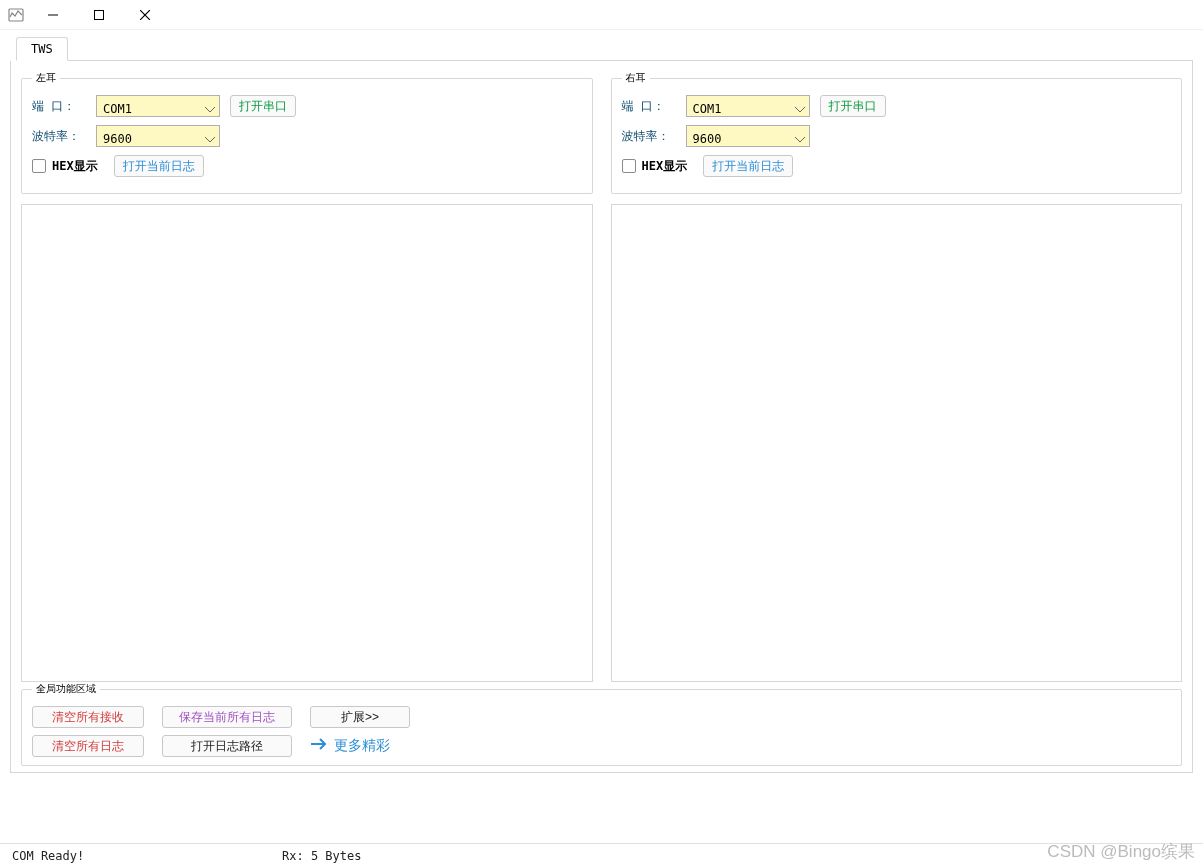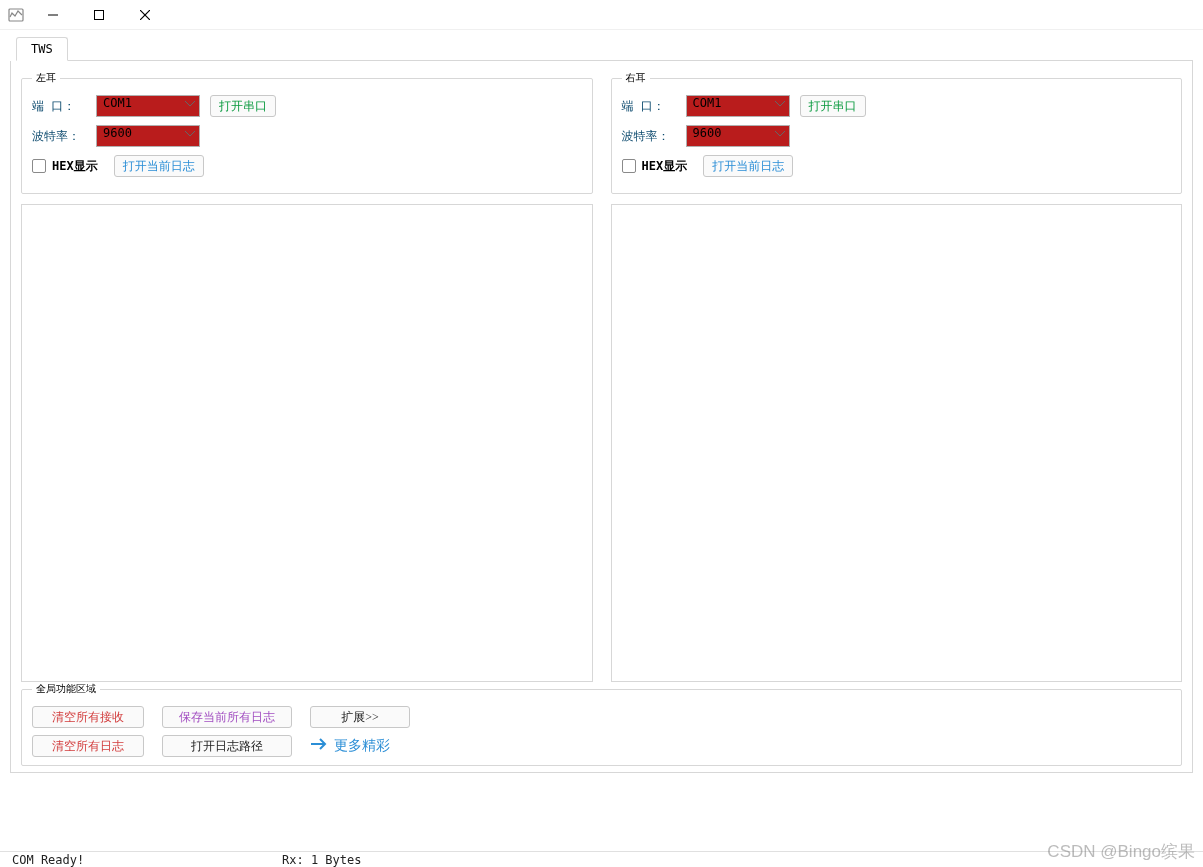--- a/index.html
+++ b/index.html
@@ -86,26 +86,26 @@
       gap: 10px;
     }
     .form-row label.fld {
       width: 54px;
       text-align: left;
       font-family: "SimSun", monospace;
       letter-spacing: 0;
       color: #0c4a6e;
     }
     .combo {
-      width: 104px;
+      width: 124px;
       height: 22px;
       border: 1px solid #b0b0b0;
-      background: #b91c1c;
+      background: #fef9c3;
       display: inline-flex;
-      align-items: flex-start;
+      align-items: flex-end;
       padding: 0 4px 0 6px;
       font-family: "SimSun", monospace;
       font-size: 12px;
       position: relative;
       cursor: pointer;
     }
     .combo .combo-text { flex: 1; }
     .combo .combo-caret {
       color: #666;
     }
@@ -113,21 +113,20 @@
       height: 22px;
       padding: 0 8px;
       border: 1px solid #c8c8c8;
       background: #fafafa;
       border-radius: 3px;
       cursor: pointer;
       font-size: 12px;
       display: inline-flex;
       align-items: center;
       justify-content: center;
-      font-family: Liberation Serif, serif;
     }
     .btn-green { color: #0a9a3f; }
     .btn-blue { color: #2b8ed6; }
     .btn-red { color: #d23c3c; }
     .btn-purple { color: #a24ec1; }
     .btn-black { color: #222; }
 
     .chk-row { display: flex; align-items: center; gap: 6px; }
     .chk {
       width: 14px; height: 14px; border: 1px solid #8a8a8a;
@@ -159,21 +158,21 @@
       align-items: flex-start;
       gap: 6px;
       cursor: pointer;
       font-size: 14px;
     }
     .more-link svg { width: 18px; height: 14px; }
 
     .statusbar {
       position: absolute;
       left: 0; right: 0; bottom: 0;
-      height: 16px;
+      height: 24px;
       border-top: 1px solid #e0e0e0;
       background: #ffffff;
       display: flex;
       align-items: center;
       font-size: 12px;
       color: #222;
       font-family: "SimSun", monospace;
     }
     .statusbar .seg {
       padding: 0 12px;
@@ -329,16 +328,16 @@
           <span>更多精彩</span>
         </span>
         <span></span>
       </div>
     </fieldset>
   </div>
 </div>
 
 <div class="statusbar">
   <div class="seg seg1">COM Ready!</div>
-  <div class="seg seg2">Rx: 1 Bytes</div>
+  <div class="seg seg2">Rx: 5 Bytes</div>
 </div>
 
 <div class="watermark">CSDN @Bingo缤果</div>
 
 </body></html>

